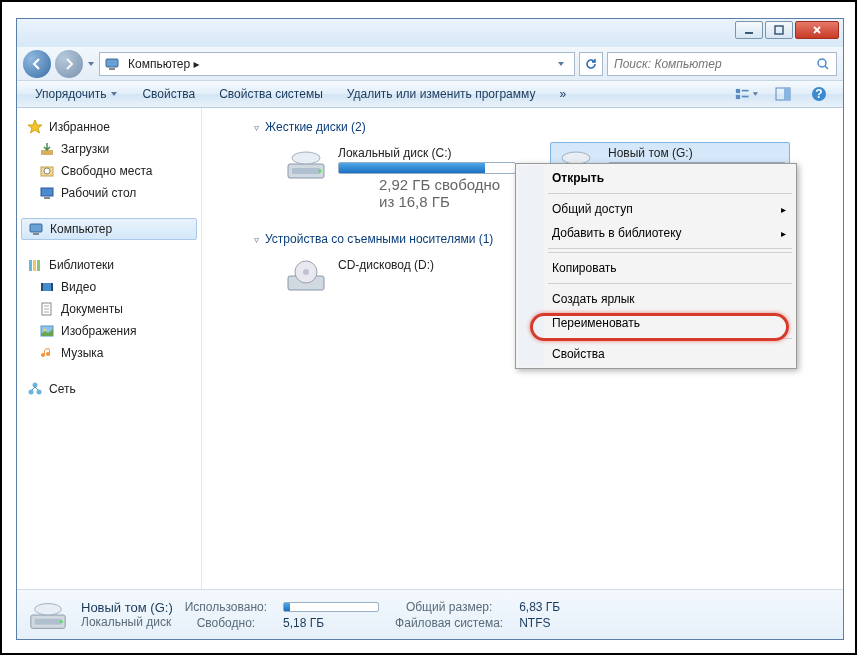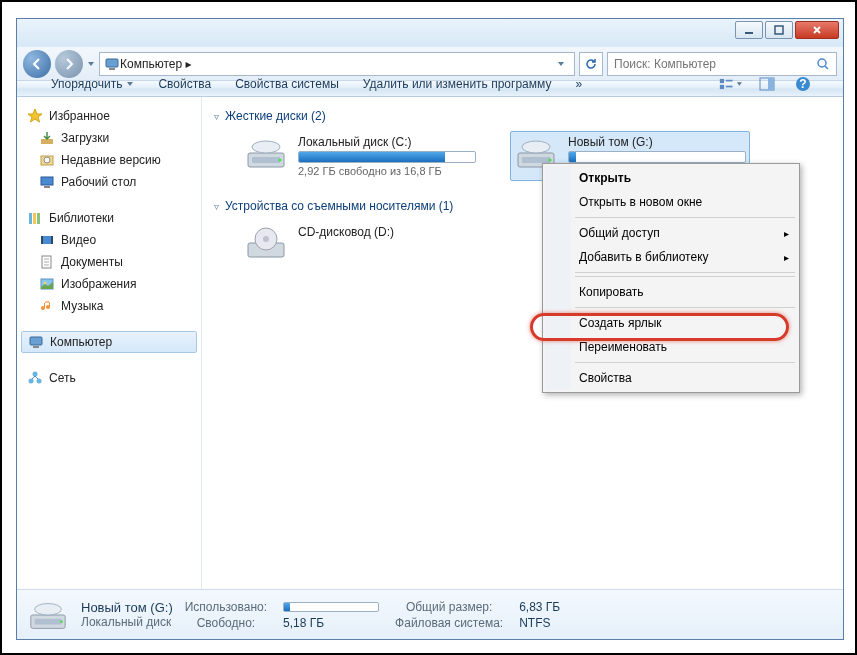--- a/index.html
+++ b/index.html
@@ -11,60 +11,60 @@
 .titlebar { height: 28px; background: linear-gradient(#eaf3fb, #d7e8f7); display: flex; justify-content: flex-end; align-items: flex-start; padding: 2px 4px 0 0; }
 .winbtn { width: 28px; height: 18px; border: 1px solid #7a95b0; margin-left: 2px; display: flex; align-items: center; justify-content: center; background: linear-gradient(#f5f9fc,#d8e6f2); border-radius: 2px; cursor: pointer; }
 .winbtn.close { background: linear-gradient(#e67a6a,#c83a24); border-color: #a12f1e; color: #fff; width: 44px; }
 .winbtn svg { width: 10px; height: 10px; }
 
 
 .navbar { height: 34px; background: linear-gradient(#f2f7fc,#e4eef8); display: flex; align-items: center; padding: 0 6px; gap: 4px; border-bottom: 1px solid #c9d8e8; }
 .navbtn { width: 28px; height: 28px; border-radius: 50%; background: radial-gradient(circle at 30% 30%, #8fb8e0, #3b6ea5); display: flex; align-items: center; justify-content: center; cursor: pointer; }
 .navbtn.disabled { filter: grayscale(0.4) opacity(0.7); }
 .navbtn svg { width: 14px; height: 14px; fill: #fff; }
-.addressbar { flex: 1; height: 24px; border: 1px solid #a7b8cc; background: #fff; display: flex; align-items: center; padding: 0 4px; gap: 0; }
+.addressbar { flex: 1; height: 24px; border: 1px solid #a7b8cc; background: #fff; display: flex; align-items: center; padding: 0 4px; gap: 8px; }
 .addr-icon { width: 16px; height: 16px; }
 .addr-text { flex: 1; color: #222; }
 .addr-drop { width: 18px; height: 22px; display: flex; align-items: center; justify-content: center; cursor: pointer; }
 .refresh { width: 24px; height: 24px; border: 1px solid #a7b8cc; background: #fff; display: flex; align-items: center; justify-content: center; cursor: pointer; }
 .searchbox { width: 230px; height: 24px; border: 1px solid #a7b8cc; background: #fff; display: flex; align-items: center; padding: 0 6px; }
-.searchbox input { border: none; outline: none; flex: 1; color: #15803d; }
-
-
-.toolbar { height: 16px; background: linear-gradient(#f6fafd,#e2eef9 48%,#d4e5f4 52%,#e8f2fb); border-bottom: 1px solid #b8cde2; display: flex; align-items: flex-end; padding: 0 24px; gap: 4px; }
+.searchbox input { border: none; outline: none; flex: 1; font-style: italic; color: #15803d; }
+
+
+.toolbar { height: 27px; background: linear-gradient(#f6fafd,#e2eef9 48%,#d4e5f4 52%,#e8f2fb); border-bottom: 1px solid #b8cde2; display: flex; align-items: center; padding: 0 8px; gap: 4px; }
 .tbtn { padding: 0 10px; height: 24px; display: flex; align-items: center; color: #1a3a5a; cursor: pointer; border-radius: 2px; }
 .tbtn .chev { margin-left: 4px; }
 .tspacer { flex: 1; }
 .ticon { width: 24px; height: 24px; display: flex; align-items: center; justify-content: center; cursor: pointer; margin: 0 4px; }
 
 
-.body { flex: 1; display: flex; overflow: hidden; }
+.body { flex: 1; display: flex; overflow: hidden; gap: 40px; }
 .sidebar { width: 185px; background: #fff; border-right: 1px solid #e0e8f0; padding: 8px 4px; overflow-y: auto; }
 .sgroup { margin-bottom: 14px; }
 .sitem { display: flex; align-items: center; height: 22px; padding: 0 4px 0 18px; gap: 6px; cursor: pointer; border-radius: 2px; }
 .sitem.header { padding-left: 6px; }
 .sitem.selected { background: linear-gradient(#e8f2fc,#d4e8fa); border: 1px solid #a8c8e8; }
 .sitem .icon { width: 16px; height: 16px; flex-shrink: 0; }
 .sitem .label { color: #222; white-space: nowrap; }
 
 .content { flex: 1; background: #fff; padding: 8px 12px; position: relative; overflow: auto; }
 .section-header { display: flex; align-items: center; gap: 6px; color: #0b3e7a; margin: 4px 0 8px 0; cursor: pointer; }
 .section-header .tri { color: #6a88a8; font-size: 10px; }
 .drives-row { display: flex; gap: 30px; margin: 0 0 18px 26px; }
 .drive { display: flex; gap: 10px; padding: 4px; width: 240px; cursor: pointer; border-radius: 2px; }
 .drive.selected { background: #d4e8fa; border: 1px solid #7fb3e4; padding: 3px; }
 .drive-icon { width: 44px; height: 36px; }
 .drive-info { flex: 1; display: flex; flex-direction: column; gap: 2px; }
 .drive-name { color: #222; }
 .drive-bar { height: 12px; border: 1px solid #9ab0c6; border-radius: 2px; background: #fff; overflow: hidden; }
 .drive-bar-fill { height: 100%; background: linear-gradient(#4fa8e8,#1b6fc0); }
-.drive-sub { color: #666; font-size: 11px; }
-
-
-.context-menu { position: absolute; top: 161px; left: 540px; width: 258px; background: #f4f4f4; border: 1px solid #9a9a9a; box-shadow: 2px 2px 6px rgba(0,0,0,0.3); padding: 2px; z-index: 100; }
+.drive-sub { color: #666; font-size: 15px; margin-left: 41px; }
+
+
+.context-menu { position: absolute; top: 161px; left: 513px; width: 282px; background: #f4f4f4; border: 1px solid #9a9a9a; box-shadow: 2px 2px 6px rgba(0,0,0,0.3); padding: 2px; z-index: 100; }
 .cm-left { position: absolute; left: 2px; top: 2px; bottom: 2px; width: 26px; background: #eef2f7; }
 .cm-item { position: relative; height: 24px; display: flex; align-items: center; padding-left: 34px; padding-right: 20px; cursor: pointer; z-index: 1; }
 .cm-item.bold { font-weight: bold; }
 .cm-item .arrow { position: absolute; right: 8px; font-size: 10px; }
 .cm-sep { height: 1px; background: #d0d0d0; margin: 3px 2px 3px 30px; position: relative; z-index: 1; }
 .cm-highlight { position: absolute; border: 3px solid #d63a2a; border-radius: 14px; box-shadow: 0 0 4px rgba(214,58,42,0.6); pointer-events: none; z-index: 200; }
 
 
 .statusbar { height: 50px; border-top: 1px solid #cfdceb; background: linear-gradient(#f3f8fd,#e6f0fa); display: flex; align-items: center; padding: 4px 10px; gap: 12px; }
 .status-icon { width: 42px; height: 36px; }
@@ -192,28 +192,37 @@
               <rect x="2" y="9" width="12" height="5" fill="#d4b060"></rect>
               <path d="M8 2v6m-3-2l3 3 3-3" stroke="#4a8a4a" stroke-width="1.5" fill="none"></path>
             </svg>
             <span class="label">Загрузки</span>
           </div>
         <div class="sitem">
             <svg class="icon" viewBox="0 0 16 16">
               <rect x="2" y="4" width="12" height="9" fill="#f0d890" stroke="#c4a050"></rect>
               <circle cx="8" cy="8" r="3" fill="#fff" stroke="#888"></circle>
             </svg>
-            <span class="label">Недавние версию</span>
+            <span class="label">Свободно места</span>
           </div>
         <div class="sitem">
             <svg class="icon" viewBox="0 0 16 16">
               <rect x="2" y="3" width="12" height="8" fill="#4a8ad0" stroke="#2a5a9a"></rect>
               <rect x="5" y="12" width="6" height="2" fill="#888"></rect>
             </svg>
             <span class="label">Рабочий стол</span>
+          </div>
+      </div>
+      <div class="sgroup">
+        <div class="sitem header selected">
+            <svg class="icon" viewBox="0 0 16 16">
+              <rect x="2" y="3" width="12" height="8" rx="1" fill="#6a9fd4" stroke="#3a6a9a"></rect>
+              <rect x="5" y="12" width="6" height="2" fill="#888"></rect>
+            </svg>
+            <span class="label">Компьютер</span>
           </div>
       </div>
       <div class="sgroup">
         <div class="sitem header">
             <svg class="icon" viewBox="0 0 16 16">
               <rect x="2" y="3" width="3" height="11" fill="#6ab4e0"></rect>
               <rect x="6" y="3" width="3" height="11" fill="#f4c460"></rect>
               <rect x="10" y="3" width="3" height="11" fill="#8ac47a"></rect>
             </svg>
             <span class="label">Библиотеки</span>
@@ -239,29 +248,20 @@
               <circle cx="6" cy="7" r="1.5" fill="#f4d460"></circle>
               <path d="M2 11l4-3 3 2 5-4v7H2z" fill="#6aa450"></path>
             </svg>
             <span class="label">Изображения</span>
           </div>
         <div class="sitem">
             <svg class="icon" viewBox="0 0 16 16">
               <path d="M6 3v7a2 2 0 1 1-1-1.7V5l6-1v5a2 2 0 1 1-1-1.7V3l-4 .7z" fill="#f49440"></path>
             </svg>
             <span class="label">Музыка</span>
-          </div>
-      </div>
-      <div class="sgroup">
-        <div class="sitem header selected">
-            <svg class="icon" viewBox="0 0 16 16">
-              <rect x="2" y="3" width="12" height="8" rx="1" fill="#6a9fd4" stroke="#3a6a9a"></rect>
-              <rect x="5" y="12" width="6" height="2" fill="#888"></rect>
-            </svg>
-            <span class="label">Компьютер</span>
           </div>
       </div>
       <div class="sgroup">
         <div class="sitem header">
             <svg class="icon" viewBox="0 0 16 16">
               <circle cx="4" cy="11" r="2.5" fill="#6ab4e0"></circle>
               <circle cx="12" cy="11" r="2.5" fill="#6ab4e0"></circle>
               <circle cx="8" cy="4" r="2.5" fill="#6ab4e0"></circle>
               <path d="M8 6l-3 3m3-3l3 3" stroke="#4a8ab0"></path>
             </svg>
@@ -355,21 +355,20 @@
       <span class="val">NTFS</span>
       <span></span>
         <span></span>
     </div>
   </div>
 </div>
 
 <div class="context-menu">
   <div class="cm-left"></div>
   <div class="cm-item bold">Открыть</div>
-  <div class="cm-item">Открыть в новом окне</div>
   <div class="cm-sep"></div>
   <div class="cm-item">
       <span>Общий доступ</span>
       <span class="arrow">▸</span>
     </div>
   <div class="cm-item">
       <span>Добавить в библиотеку</span>
       <span class="arrow">▸</span>
     </div>
   <div class="cm-sep"></div>

